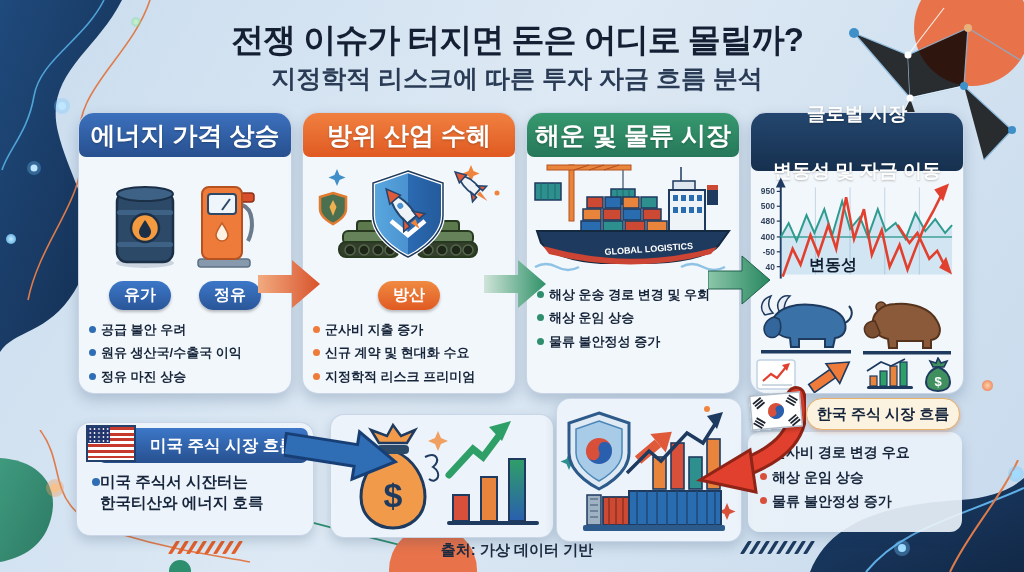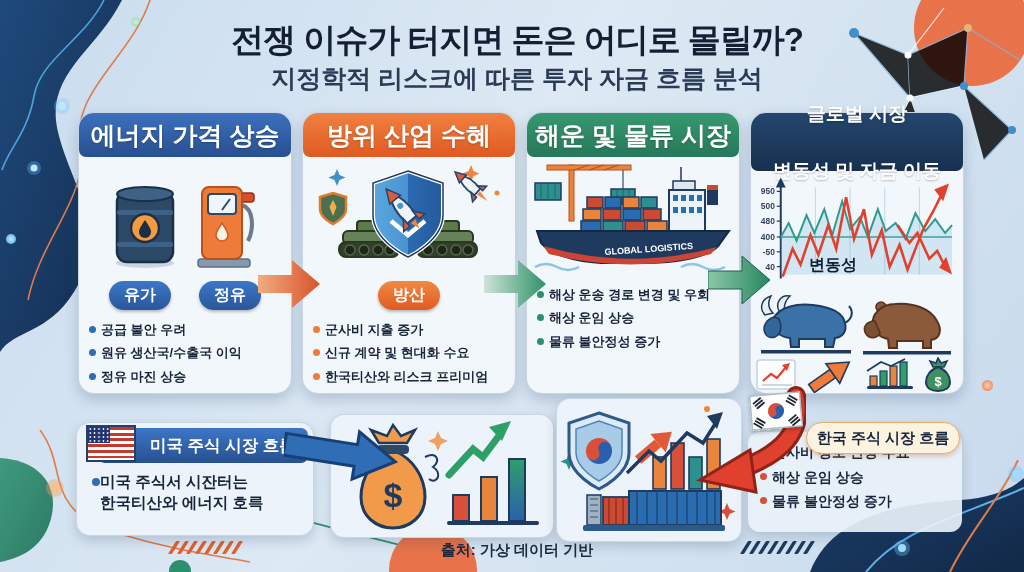--- a/index.html
+++ b/index.html
@@ -55,21 +55,21 @@
   .us-flag .canton{position:absolute;left:0;top:0;width:22px;height:16px;background:#23356e;
     background-image:radial-gradient(#fff 0.8px,transparent 1.1px);background-size:4.4px 4px;}
   .us-bullet{position:absolute;left:92px;top:472px;width:205px;display:flex;z-index:3;
     font-size:15.5px;font-weight:800;line-height:1.35;color:#16253b;word-break:keep-all;}
   .us-bullet .dot{background:#2f6db5;margin-top:6px;}
 
   
   .kr-panel{position:absolute;left:748px;top:432px;width:214px;height:100px;border-radius:12px;
     background:rgba(233,241,248,.92);box-shadow:0 5px 12px rgba(30,58,95,.18);z-index:3;}
   .kr-panel ul.bullets{margin:12px 12px 0;font-size:14px;}
-  .kr-pill{position:absolute;left:806px;top:422px;width:152px;height:30px;border-radius:16px;
+  .kr-pill{position:absolute;left:806px;top:398px;width:152px;height:30px;border-radius:16px;
     background:#fbf2df;border:1px solid #e8b06a;z-index:7;display:flex;align-items:center;justify-content:center;
     font-size:15px;font-weight:800;color:#16253b;box-shadow:0 2px 5px rgba(190,90,40,.35);}
   .kr-flag{position:absolute;left:750px;top:393px;z-index:7;transform:rotate(-5deg);
     box-shadow:0 2px 4px rgba(0,0,0,.25);}
 
   .footer{position:absolute;left:0;right:0;top:541px;text-align:center;font-size:15px;
     font-weight:700;color:#1c2a40;z-index:3;}
 
   .hatch{position:absolute;display:flex;gap:5px;z-index:2;}
   .hatch i{width:4px;height:13px;transform:skewX(-32deg);border-radius:1px;display:block;}
@@ -290,21 +290,21 @@
         <li>
             <span class="dot"></span>
             <span>군사비 지출 증가</span>
           </li>
         <li>
             <span class="dot"></span>
             <span>신규 계약 및 현대화 수요</span>
           </li>
         <li>
             <span class="dot"></span>
-            <span>한국티산와 리스크 프리미엄</span>
+            <span>지정학적 리스크 프리미엄</span>
           </li>
       </ul>
     </div>
   </section>
 
   <section class="card" style="left:526px;">
     <div class="card-header h-green">해운 및 물류 시장</div>
     <div class="card-body">
       <svg width="204" height="116" viewBox="0 0 204 116" style="margin:2px auto 0;display:block">
         <g fill="#e8843c" stroke="#b5521f" stroke-width="1">

